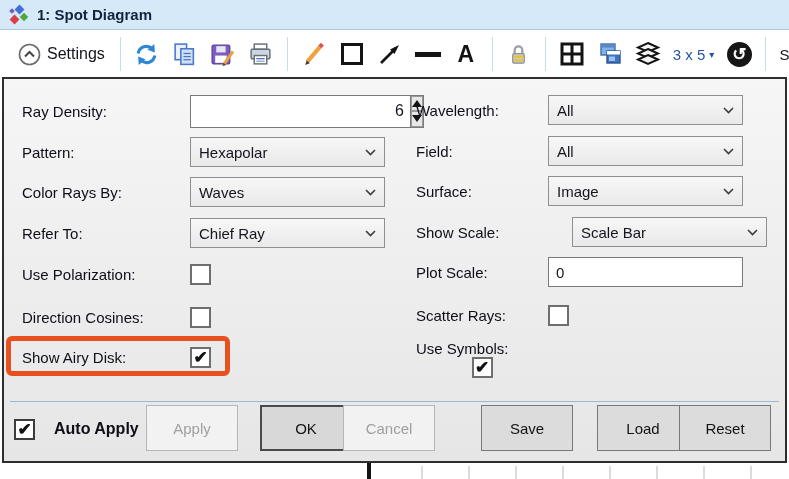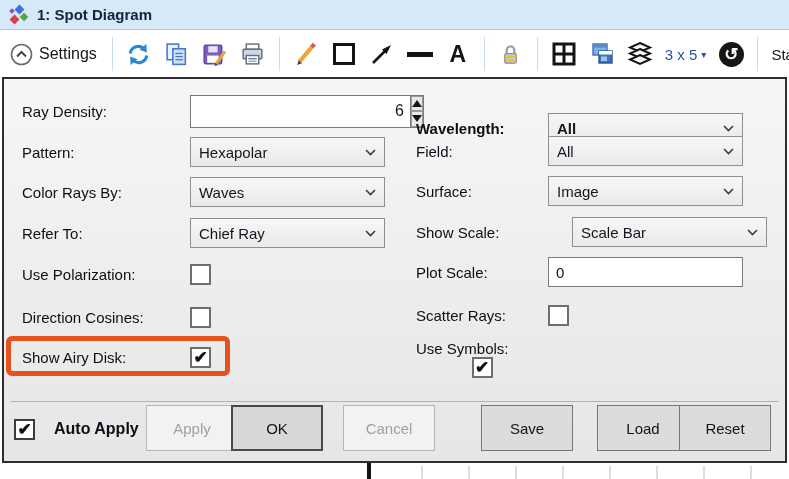--- a/index.html
+++ b/index.html
@@ -12,21 +12,21 @@
   .title-text{font-size:15px;font-weight:600;color:#10243e;}
   .sparkle{position:relative;width:20px;height:20px;flex:none;}
   .sparkle i{position:absolute;display:block;transform:rotate(45deg);}
   .sp-blue{width:7px;height:7px;background:#3f6fd8;left:8px;top:1px;}
   .sp-green{width:6px;height:6px;background:#49a83e;left:13px;top:9px;}
   .sp-red{width:7px;height:7px;background:#d6404a;left:3px;top:11px;}
   .sp-purple{width:4px;height:4px;background:#7a5bbf;left:2px;top:4px;}
 
   
   .toolbar{position:absolute;left:0;top:31px;width:789px;height:46px;background:#ffffff;
-    display:flex;align-items:center;padding:0 6px;gap:8px;}
+    display:flex;align-items:center;padding:0 14px;gap:8px;}
   .tb-sep{width:1px;height:34px;background:#c5ddf2;flex:none;margin:0 3px;}
   .tbtn{display:flex;align-items:center;justify-content:center;height:36px;min-width:30px;
     padding:0 2px;cursor:default;flex:none;}
   .settings-btn{gap:6px;padding:0 4px;}
   .settings-label{font-size:16px;color:#14141c;}
   .tool-text{font-size:15px;color:#14141c;}
   .grid-size{font-size:15px;color:#2456a4;display:flex;align-items:center;gap:4px;}
   .caret{font-size:10px;color:#2456a4;}
   .text-tool{font-weight:800;font-size:23px;color:#141414;line-height:1;}
   .reset-circle{width:25px;height:25px;border-radius:50%;background:#161616;color:#fff;
@@ -69,21 +69,21 @@
 
   
   .footer-sep{position:absolute;left:6px;top:322px;width:769px;height:1px;background:#9db8d2;}
   .auto-apply{position:absolute;left:10px;top:330px;height:40px;display:flex;align-items:center;gap:19px;}
   .auto-apply .lbl{font-size:16px;font-weight:600;color:#0e0e18;}
   .btn{position:absolute;top:326px;width:92px;height:46px;font-size:15px;display:flex;
     align-items:center;justify-content:center;background:#dcdcdc;border:1px solid #787878;color:#141414;}
   .btn.disabled{background:#f2f2f2;border:1px solid #b5b5b5;color:#a0a0a0;}
   .btn.default{border:2px solid #4a4a4a;background:#d8d8d8;}
   .btn-apply{left:142px;}
-  .btn-ok{left:227px;}
+  .btn-ok{left:256px;}
   .btn-cancel{left:339px;}
   .btn-save{left:477px;}
   .btn-load{left:576px;margin-left:17px;}
   .btn-reset{left:675px;}
 
   
   .below{position:absolute;left:0;top:463px;width:789px;height:16px;background:#fff;}
   .plot-axis{position:absolute;left:367px;top:0;width:4px;height:16px;background:#141414;}
   .tick{position:absolute;top:3px;width:2px;height:13px;background:#dcdcdc;}
 </style>
@@ -293,21 +293,21 @@
       <span class="cb"></span>
     </div>
 
     <div class="row col-left" style="top:262px;">
       <span class="lbl">Show Airy Disk:</span>
       <span class="cb checked"></span>
     </div>
 
     <div class="highlight-box"></div>
 
-    <div class="row col-right" style="top:33px;font-weight:bold;">
+    <div class="row col-right" style="top:15px;">
       <span class="lbl">Wavelength:</span>
       <div class="select">
         <span class="val">All</span>
         <svg class="chev" width="11" height="7" viewBox="0 0 11 7">
             <polyline points="1,1 5.5,5.5 10,1" fill="none" stroke="#3c3c3c" stroke-width="1.6"></polyline>
           </svg>
       </div>
     </div>
 
     <div class="row col-right" style="top:56px;">

